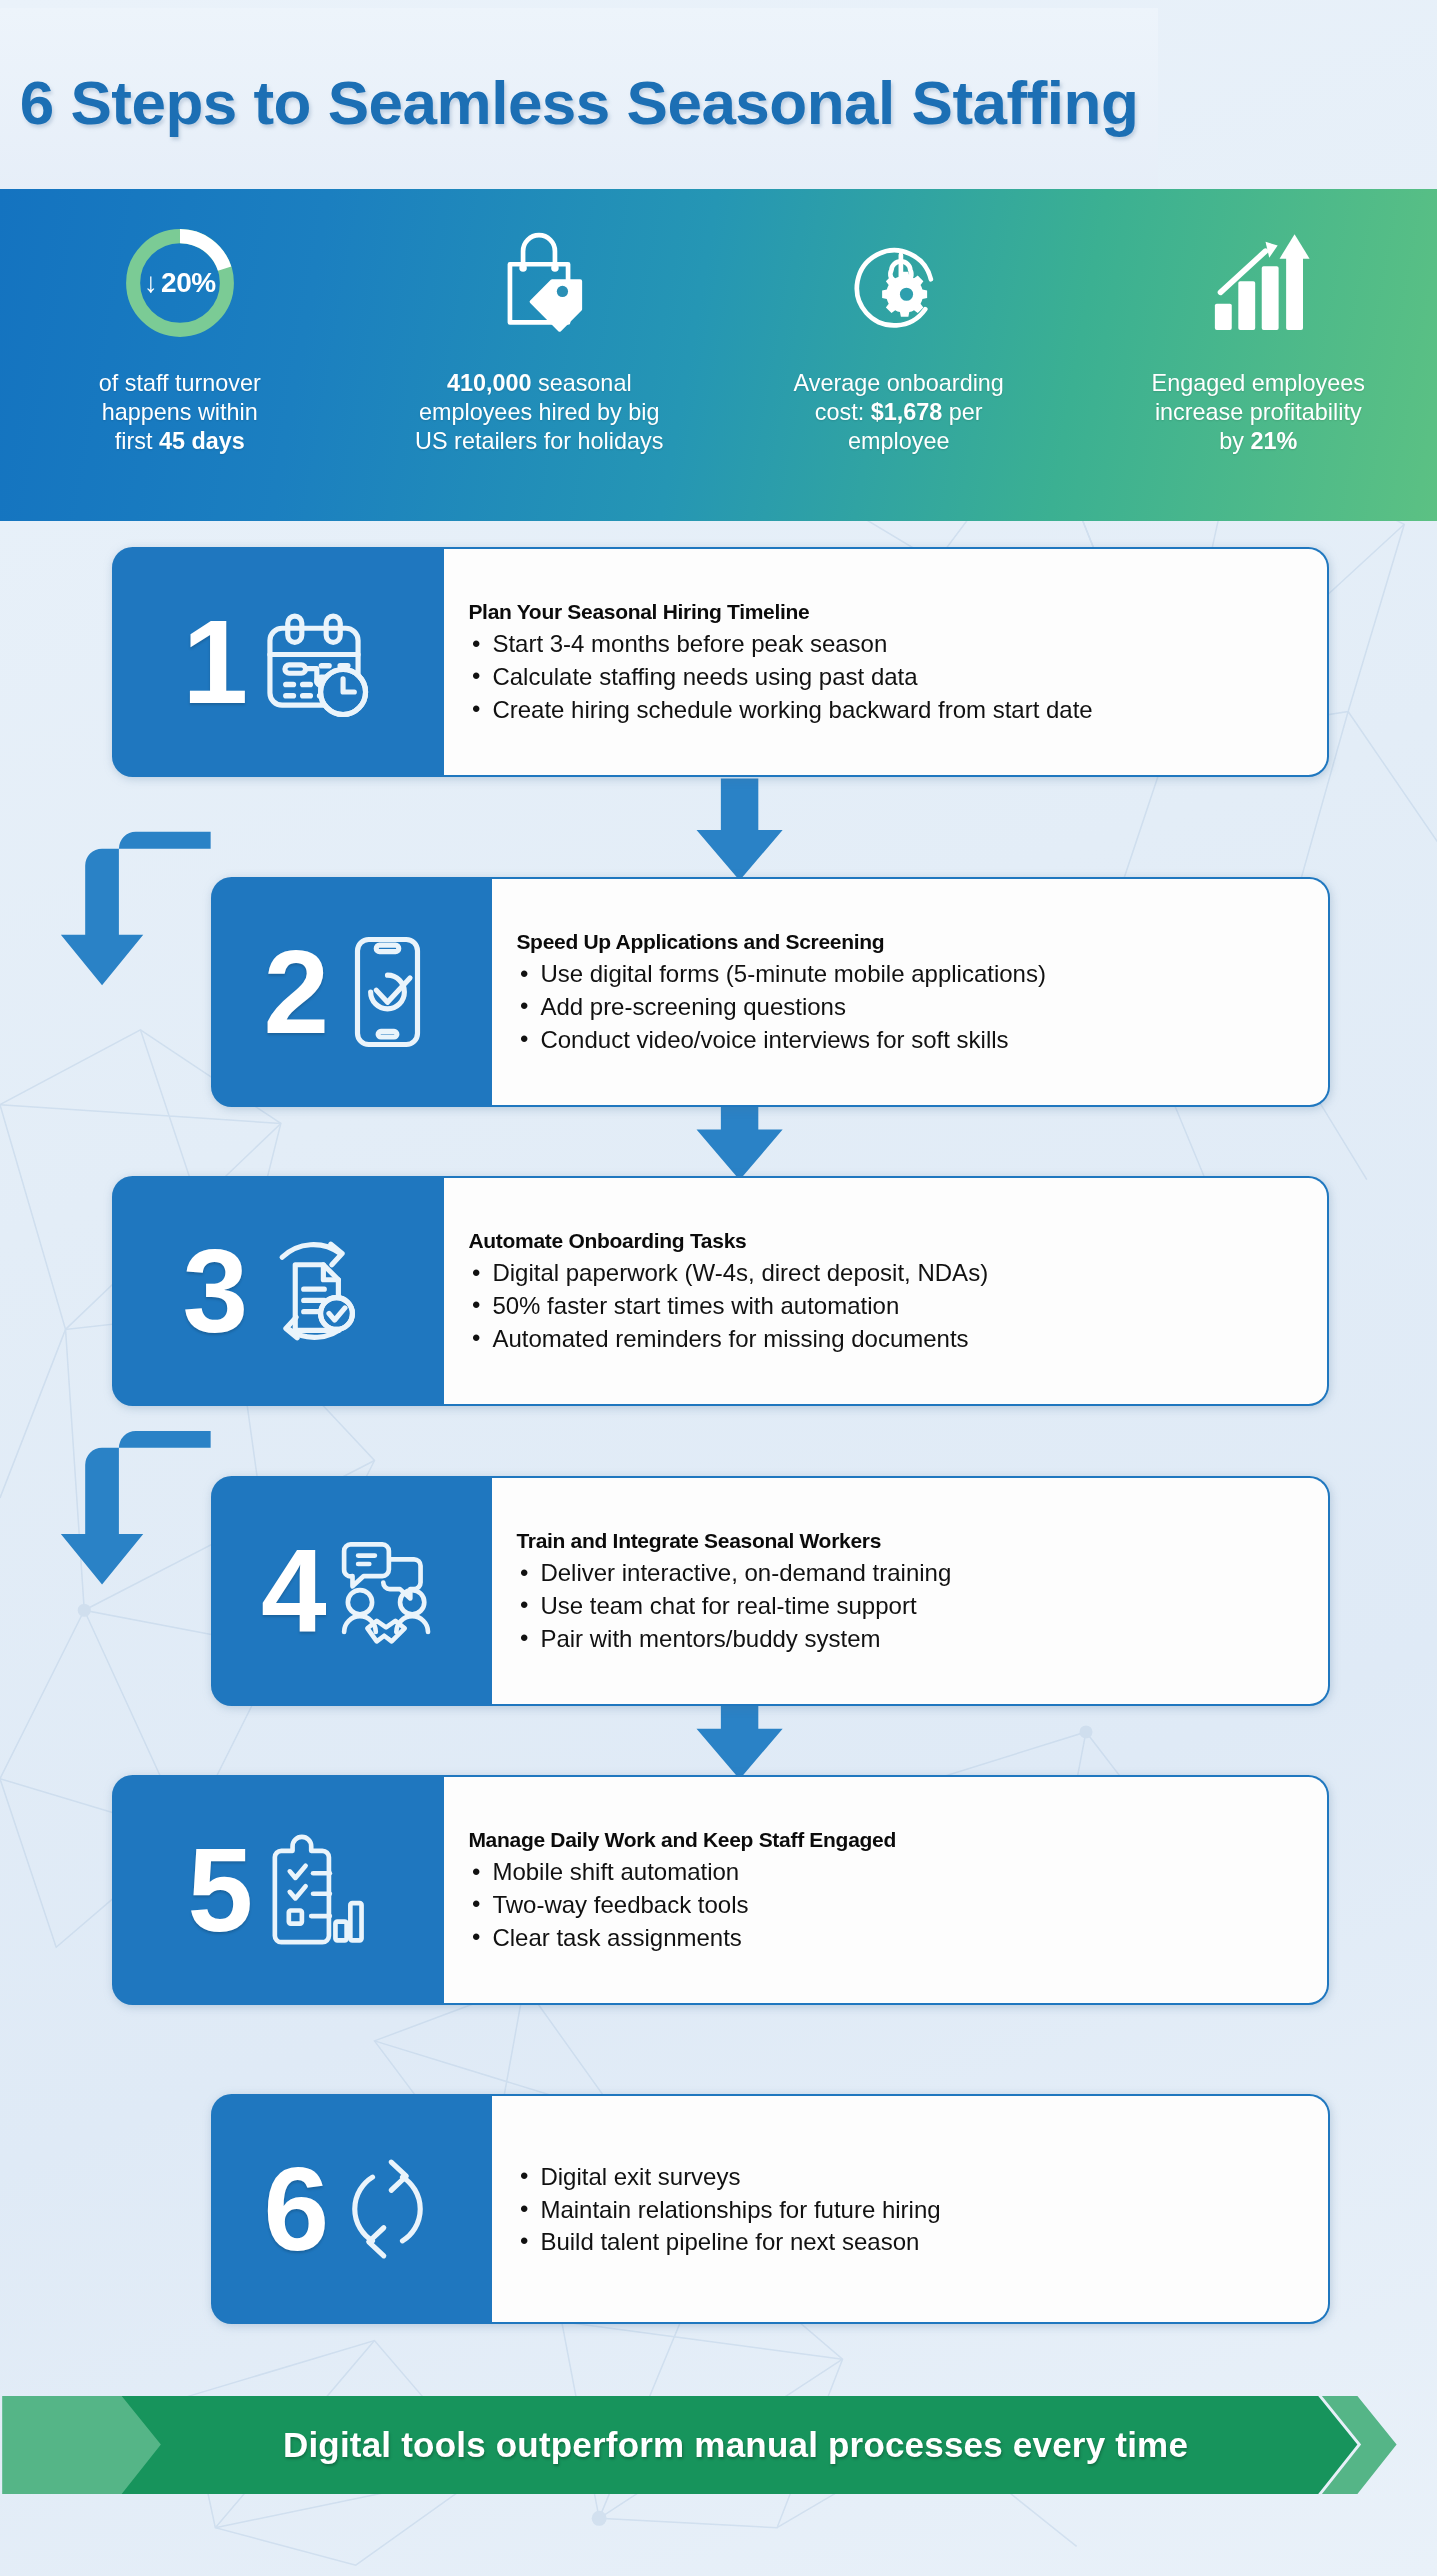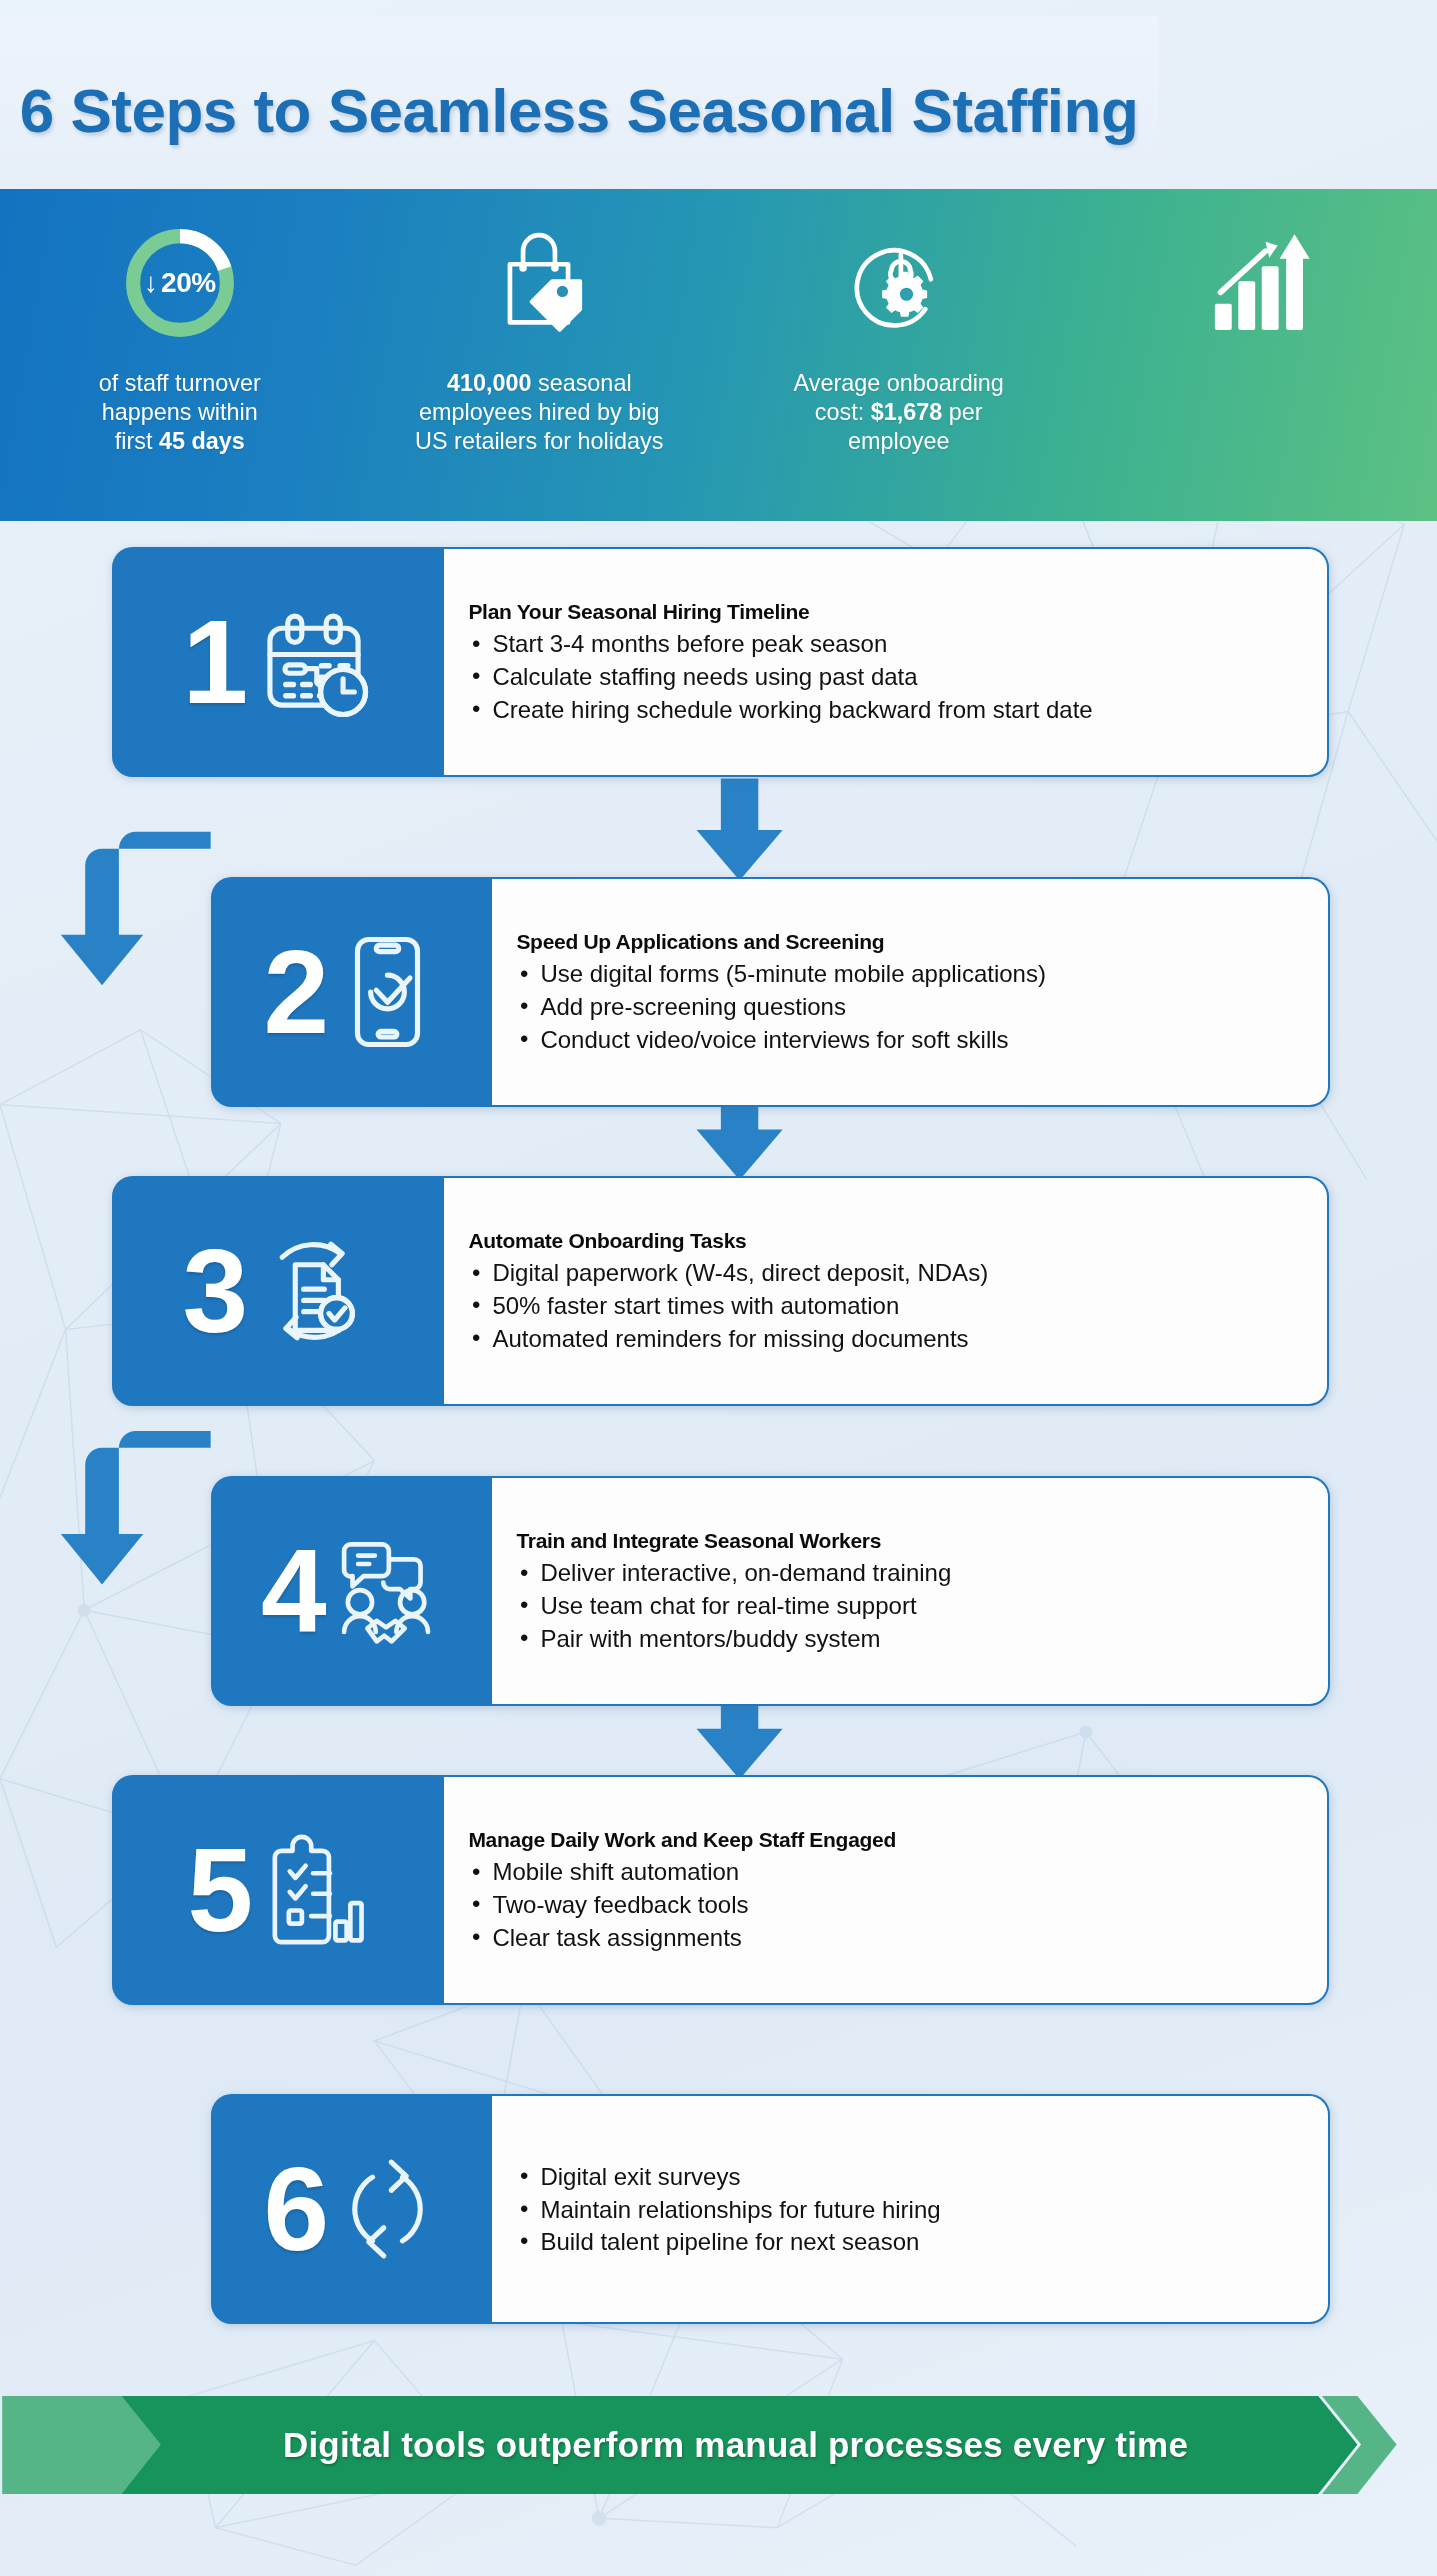--- a/index.html
+++ b/index.html
@@ -14,21 +14,21 @@
     position:relative;
     width:1438px; height:2576px;
     background:linear-gradient(160deg,#eaf2fa 0%,#e3edf7 40%,#dfeaf6 70%,#e9f1f9 100%);
     overflow:hidden;
   }
   
   #bg-net{position:absolute;inset:0;z-index:0;opacity:.55;pointer-events:none;}
 
   
   .header{
-    position:absolute; top:16px; left:0; width:1158px; height:189px;
+    position:absolute; top:8px; left:0; width:1158px; height:189px;
     background:linear-gradient(180deg,#edf4fb 0%,#e6eef8 100%);
     display:flex; align-items:center; justify-content:center;
     z-index:3;
   }
   .header h1{
     font-size:62px; font-weight:bold; color:#1c6fb4;
     letter-spacing:-0.5px; text-shadow:1.9px 2.8px 3.7px rgba(120,150,180,.35);
     white-space:nowrap;
   }
 
@@ -212,20 +212,23 @@
           <rect x="43" y="62" width="18" height="52" rx="2"></rect>
           <rect x="68" y="46" width="18" height="68" rx="2"></rect>
           <rect x="94" y="34" width="18" height="80" rx="2"></rect>
           <path d="M103 12 l16 26 -32 0 z"></path>
           <g stroke="#fff" stroke-width="6" fill="none" stroke-linecap="round">
             <path d="M24 74 L72 30"></path>
           </g>
           <path d="M72 20 l13 4 -9 13 z"></path>
         </svg>
       </div>
+      <div class="stat-txt">
+        Engaged employees<br>increase profitability<br>by <b>21%</b>
+      </div>
     </div>
   </div>
 
   <div class="flow">
 
     <svg id="connectors" viewBox="0 0 1536 1983" preserveAspectRatio="none">
       <g fill="#2a82c6">
 
         <path d="M770 275 h40 v55 h26 l-46 54 -46 -54 h26 v-55 z"></path>
 

